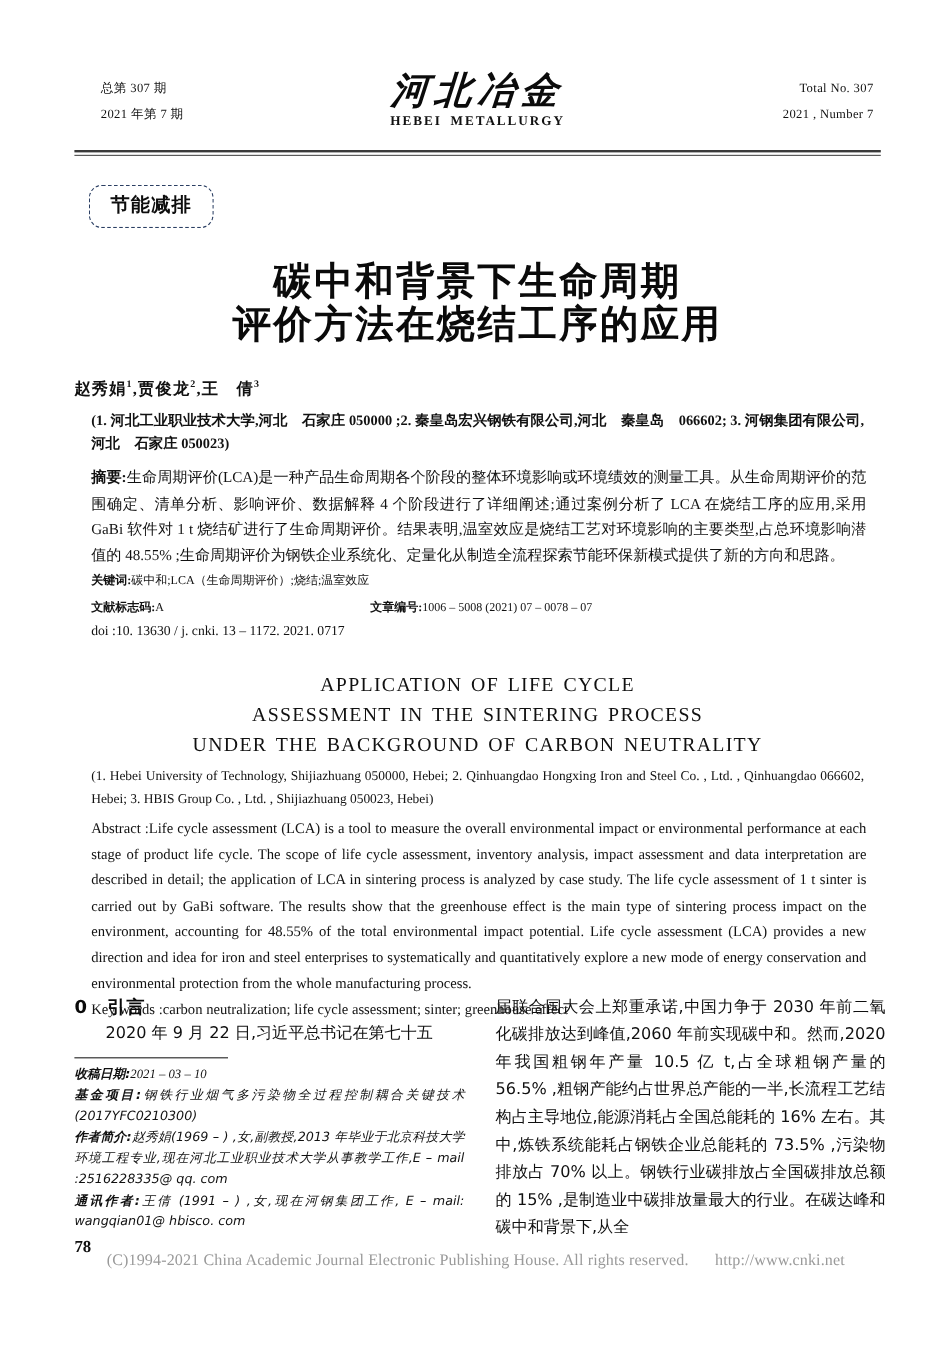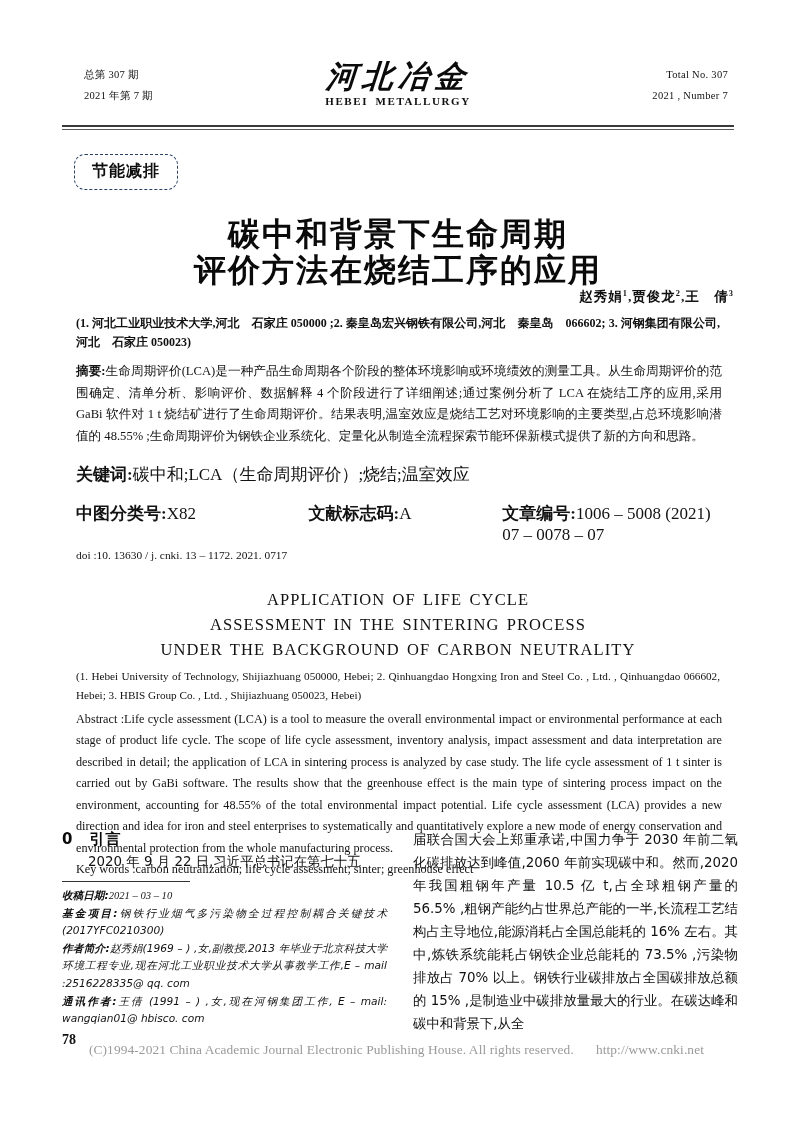--- a/index.html
+++ b/index.html
@@ -109,21 +109,22 @@
     margin-top: 26px;
     text-align: center;
     font-family: "DejaVu Sans", "Liberation Sans", sans-serif;
     font-size: 32px;
     font-weight: 700;
     line-height: 36px;
     letter-spacing: 2px;
     color: #0a0a0a;
   }
   .authors-cn {
-    text-align: right;
+    margin-top: 27px;
+    text-align: left;
     font-size: 13.5px;
     font-weight: 700;
     letter-spacing: 1px;
     color: #111;
   }
   sup {
     font-size: 0.62em;
     vertical-align: super;
     line-height: 0;
   }
@@ -144,23 +145,23 @@
     padding: 0 12px 0 14px;
     font-size: 12.6px;
     line-height: 21.5px;
     text-align: justify;
     text-align-last: left;
     color: #121212;
   }
   .abs-cn p { margin: 0; }
   .lbl { font-weight: 700; }
   .meta-cn {
-    margin-top: 17px;
-    padding: 0 12px 0 14px;
-    font-size: 17px;
+    margin-top: 0;
+    padding: 0 12px 0 14px;
+    font-size: 10px;
     line-height: 21.5px;
     color: #121212;
   }
   .meta-row {
     display: flex;
     width: 100%;
   }
   .meta-row > span:nth-child(1) { width: 36%; }
   .meta-row > span:nth-child(2) { width: 30%; }
   .meta-row > span:nth-child(3) { width: 34%; }
@@ -333,21 +334,20 @@
     <div class="affil-cn">(1. 河北工业职业技术大学,河北　石家庄 050000 ;2. 秦皇岛宏兴钢铁有限公司,河北　秦皇岛　066602; 3. 河钢集团有限公司,河北　石家庄 050023)</div>
 
     <div class="abs-cn">
       <p><span class="lbl">摘要:</span><span>生命周期评价(LCA)是一种产品生命周期各个阶段的整体环境影响或环境绩效的测量工具。从生命周期评价的范围确定、清单分析、影响评价、数据解释 4 个阶段进行了详细阐述;通过案例分析了 LCA 在烧结工序的应用,采用 GaBi 软件对 1 t 烧结矿进行了生命周期评价。结果表明,温室效应是烧结工艺对环境影响的主要类型,占总环境影响潜值的 48.55% ;生命周期评价为钢铁企业系统化、定量化从制造全流程探索节能环保新模式提供了新的方向和思路。</span></p>
     </div>
     <div class="meta-cn">
       <span class="lbl">关键词:</span><span>碳中和;LCA（生命周期评价）;烧结;温室效应</span>
     </div>
     <div class="meta-cn">
       <div class="meta-row">
-        <span><span class="lbl">中图分类号:</span><span>X82</span></span>
         <span><span class="lbl">文献标志码:</span><span>A</span></span>
         <span><span class="lbl">文章编号:</span><span>1006 – 5008 (2021) 07 – 0078 – 07</span></span>
       </div>
     </div>
     <div class="doi-line">doi :10. 13630 / j. cnki. 13 – 1172. 2021. 0717</div>
 
     <div class="title-en">
       <div>APPLICATION OF LIFE CYCLE</div>
       <div>ASSESSMENT IN THE SINTERING PROCESS</div>
       <div>UNDER THE BACKGROUND OF CARBON NEUTRALITY</div>

